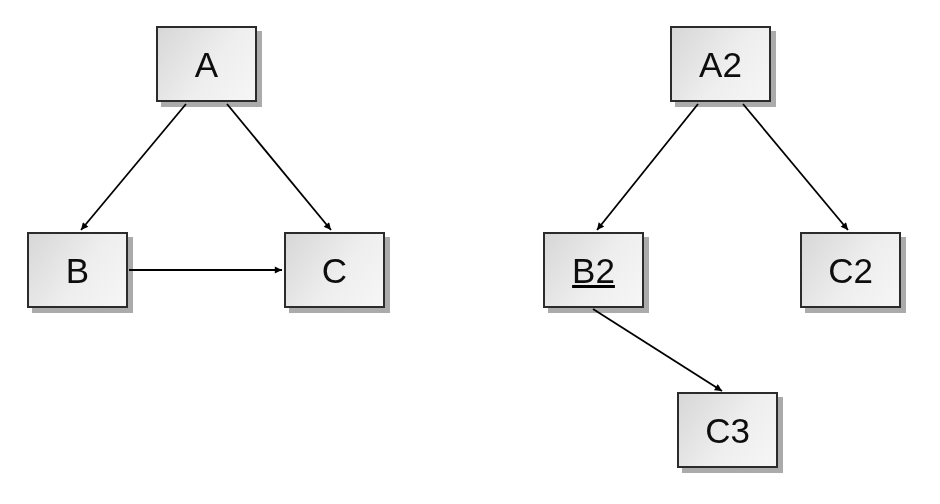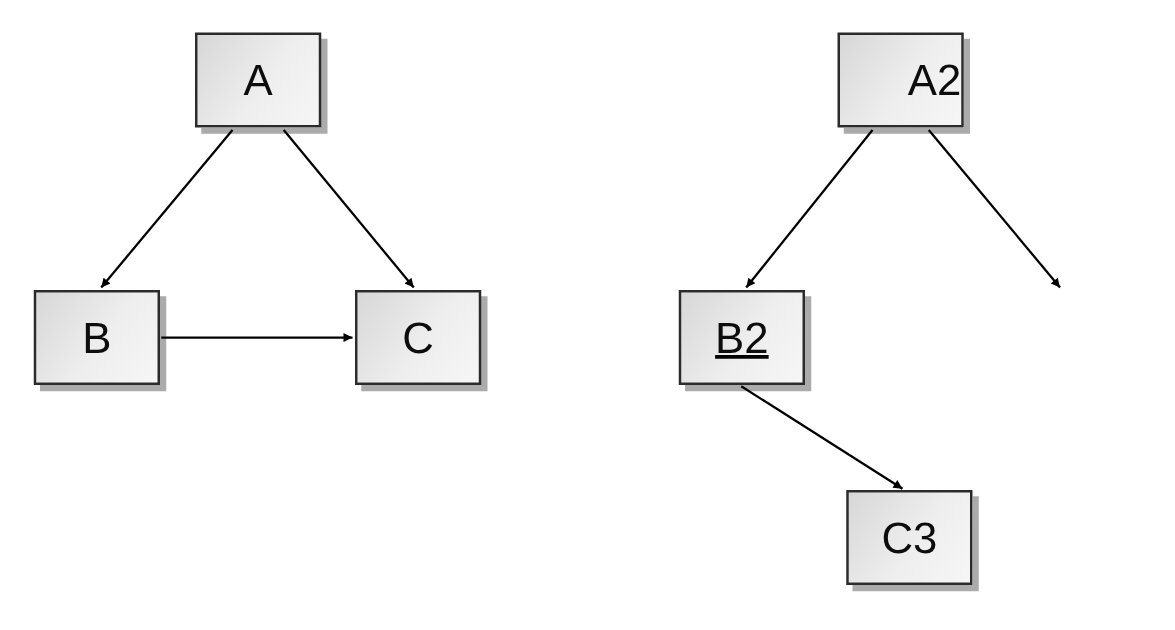--- a/index.html
+++ b/index.html
@@ -38,21 +38,21 @@
   .node .label {
     font-size: 35px;
     color: #0d0d0d;
     line-height: 1;
     letter-spacing: 0px;
     user-select: none;
   }
   .node-a  { left: 156px; top: 26px; }
   .node-b  { left: 27px;  top: 232px; }
   .node-c  { left: 284px; top: 232px; }
-  .node-a2 { left: 670px; top: 26px; justify-content: flex-end; }
+  .node-a2 { left: 670px; top: 26px; }
   .node-b2 { left: 543px; top: 232px; text-decoration: underline; }
   .node-c2 { left: 800px; top: 232px; }
   .node-c3 { left: 677px; top: 392px; text-align: right; }
   .edge {
     stroke: #000000;
     stroke-width: 1.8;
     fill: none;
   }
 </style>
 </head>
@@ -69,20 +69,23 @@
   <div class="node node-c">
     <span class="label">C</span>
   </div>
 
   <div class="node node-a2">
     <span class="label">A2</span>
   </div>
   <div class="node node-b2">
     <span class="label">B2</span>
   </div>
+  <div class="node node-c2">
+    <span class="label">C2</span>
+  </div>
   <div class="node node-c3">
     <span class="label">C3</span>
   </div>
 
   <svg class="edges" viewBox="0 0 940 504" xmlns="http://www.w3.org/2000/svg">
     <defs>
       <marker id="arrowhead" viewBox="0 0 10 10" refX="10" refY="5" markerWidth="5" markerHeight="4" orient="auto-start-reverse">
         <path d="M0,0 L10,5 L0,10 z" fill="#000000"></path>
       </marker>
     </defs>

